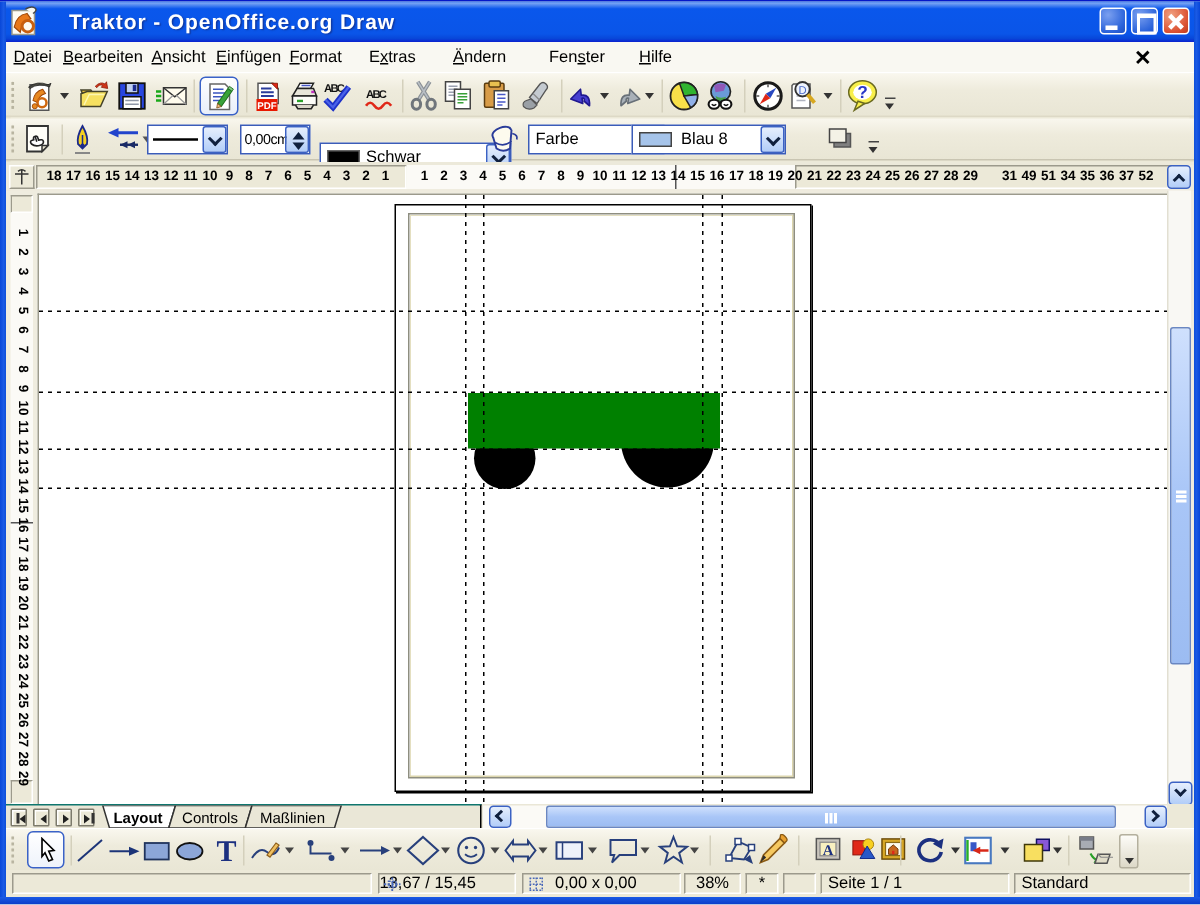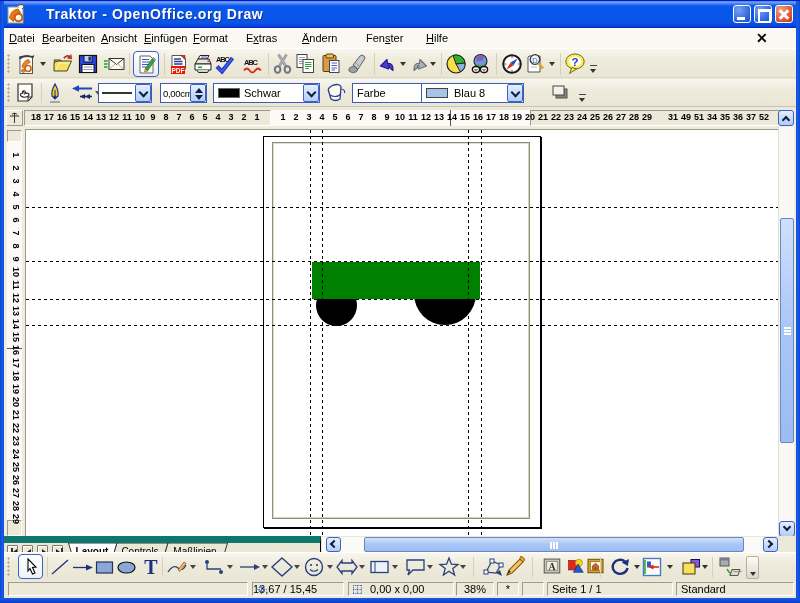--- a/index.html
+++ b/index.html
@@ -72,21 +72,21 @@
 #wheel2 { position:absolute; left:388px; top:133px; width:62px; height:62px; border-radius:50%; background:#000; }
 #grect { position:absolute; left:286px; top:132px; width:168px; height:37px; background:#008000; }
 .gv { position:absolute; top:0; width:1px; height:407px; background:repeating-linear-gradient(180deg,#000 0 3px,transparent 3px 6px); }
 .gh { position:absolute; left:0; width:753px; height:1px; background:repeating-linear-gradient(90deg,#000 0 3px,transparent 3px 6px); }
 #vscrollbar { left:774px; top:0px; width:16px; height:409px; position:absolute; background:#f9f8f4; border-left:1px solid #e2dfd2; }
 .sbtn { position:absolute; width:16px; height:16px; background:linear-gradient(180deg,#e6effd,#b2cdf8); border:1.5px solid #3b62c4; border-radius:3px; }
 .sthumb { position:absolute; background:linear-gradient(180deg,#cfe0fd 0%,#a9c6f7 50%,#9cbcf2 100%); border:1px solid #6a87c2; border-radius:2px; }
 
 
 #tabrow { left:4px; top:536px; width:792px; height:16px; background:#eae7d7; }
-#tabpane { position:absolute; left:0; top:0; width:317px; height:16px; background:#eae7d7; border-top:7px solid #0f766e; border-right:1px solid #000; }
+#tabpane { position:absolute; left:0; top:0; width:317px; height:16px; background:#eae7d7; border-top:1px solid #0f766e; border-right:1px solid #000; }
 .navb { position:absolute; top:2px; width:11px; height:12px; background:#ece9d8; border:1px solid #7c7a6c; border-radius:1px; box-shadow:inset 1px 1px 0 #fff; }
 #hscroll { position:absolute; left:318px; top:1px; width:456px; height:15px; background:#fbfaf6; }
 #tabcorner { position:absolute; left:774px; top:0; width:16px; height:16px; background:#ece9d8; }
 
 
 #drawbar { left:4px; top:552px; width:792px; height:28px; background:linear-gradient(180deg,#f9f7ee 0%,#eeebdc 40%,#e9e6d5 100%); border-top:1px solid #fff; }
 
 
 #statusbar { left:4px; top:580px; width:792px; height:18px; background:#ece9d8; font-size:11px; }
 .sfield { position:absolute; top:2px; height:14px; border:1px solid #9c9a8c; border-bottom-color:#fff; border-right-color:#fff; padding:0 4px; line-height:13px; background:#ece9d8; }
@@ -289,21 +289,21 @@
       <path d="M10 12.5 l5 -2.4 v4.8z M15 12.5 l5 -2.4 v4.8z" fill="#1a2a66"></path>
     </svg>
   <div class="ddarrow" style="left:91px; top:12px; border-top-color:#555;"></div>
   <div class="combo" style="left:94px; top:4px; width:54px;"><svg width="34" height="18">
         <path d="M3 9 h30" stroke="#000" stroke-width="1.6"></path>
       </svg><div class="cbtn"></div></div>
   <div class="combo" style="left:156px; top:4px; width:47px; padding-left:2px; line-height:19px; letter-spacing:-0.3px; font-size:9.5px;">0,00cm<div style="position:absolute; right:0; top:0; width:16px; height:18px; border:1px solid #3b62c4; background:linear-gradient(180deg,#e6effd,#b2cdf8); border-radius:2px;">
         <i style="position:absolute; left:4px; top:2.5px; border-left:4px solid transparent; border-right:4px solid transparent; border-bottom:5px solid #10203e;"></i>
         <i style="position:absolute; left:4px; top:10px; border-left:4px solid transparent; border-right:4px solid transparent; border-top:5px solid #10203e;"></i>
       </div></div>
-  <div class="combo" style="left:209px; top:4px; width:107px; line-height:18px;"><div style="position:absolute; left:4px; top:4px; width:22px; height:10px; background:#000; border:1px solid #666;"></div><span style="margin-left:30px;">Schwar</span><div class="cbtn"></div></div>
+  <div class="combo" style="left:209px; top:16px; width:128px; line-height:18px;"><div style="position:absolute; left:4px; top:4px; width:22px; height:10px; background:#000; border:1px solid #666;"></div><span style="margin-left:30px;">Schwar</span><div class="cbtn"></div></div>
   <svg class="icon" style="left:321px; top:3px;" width="22" height="22" viewBox="0 0 22 22">
       <ellipse cx="9.5" cy="6.5" rx="6.5" ry="3.5" transform="rotate(-20 9.5 6.5)" fill="#fdfbee" stroke="#2a3c9a" stroke-width="1.3"></ellipse>
       <path d="M3.6 9 L6 17 q4.5 3 9 0 L16 4.5" fill="#fdfbee" stroke="#2a3c9a" stroke-width="1.3"></path>
       <path d="M5 13 q6 3.5 11 -1" fill="none" stroke="#2a3c9a" stroke-width="1.1"></path>
       <path d="M16.5 7 q4 1 3 4" fill="none" stroke="#2a3c9a" stroke-width="1.2"></path>
     </svg>
   <div class="combo" style="left:348px; top:4px; width:91px; padding-left:4px; line-height:18px;">Farbe<div class="cbtn"></div></div>
   <div class="combo" style="left:417px; top:4px; width:103px; line-height:18px;"><div style="position:absolute; left:4px; top:4px; width:22px; height:10px; background:#a6c4ea; border:1px solid #444;"></div><span style="margin-left:32px;">Blau 8</span><div class="cbtn"></div></div>
   <svg class="icon" style="left:545px; top:4px;" width="22" height="20" viewBox="0 0 22 20">
       <rect x="7" y="6" width="11" height="9" fill="#808080" stroke="#555"></rect>

